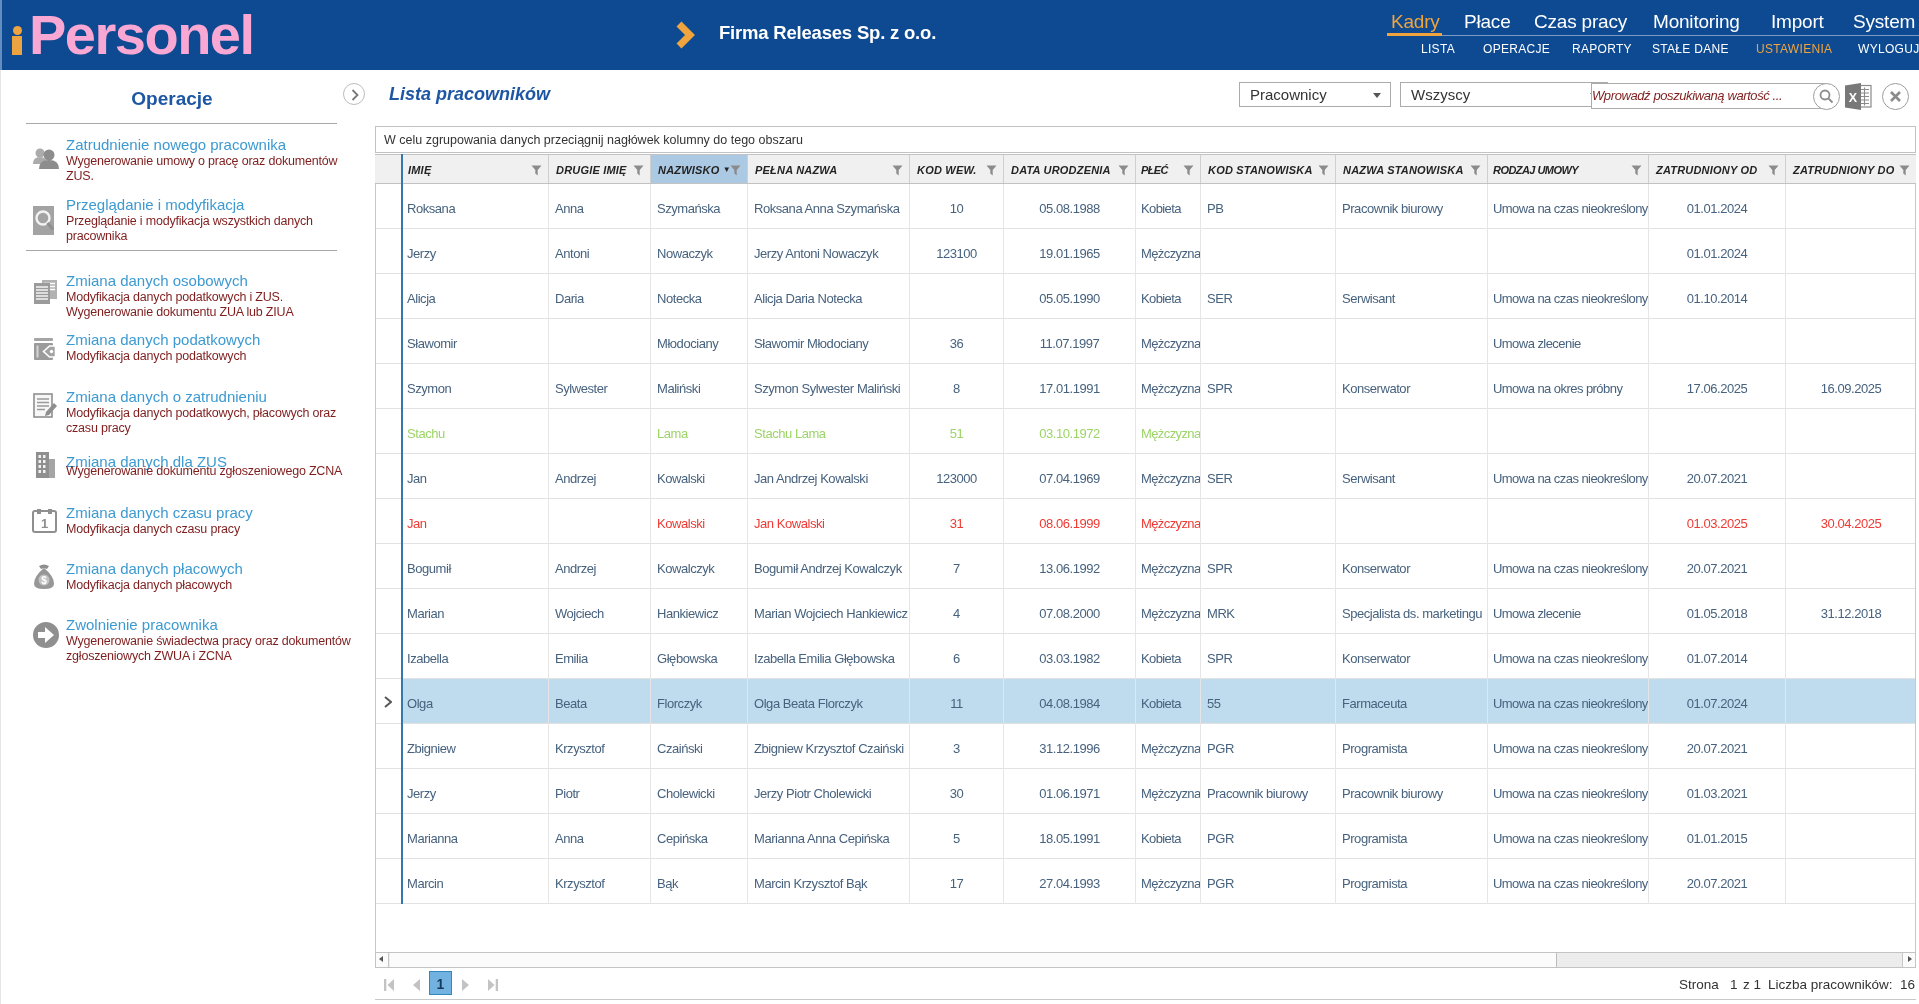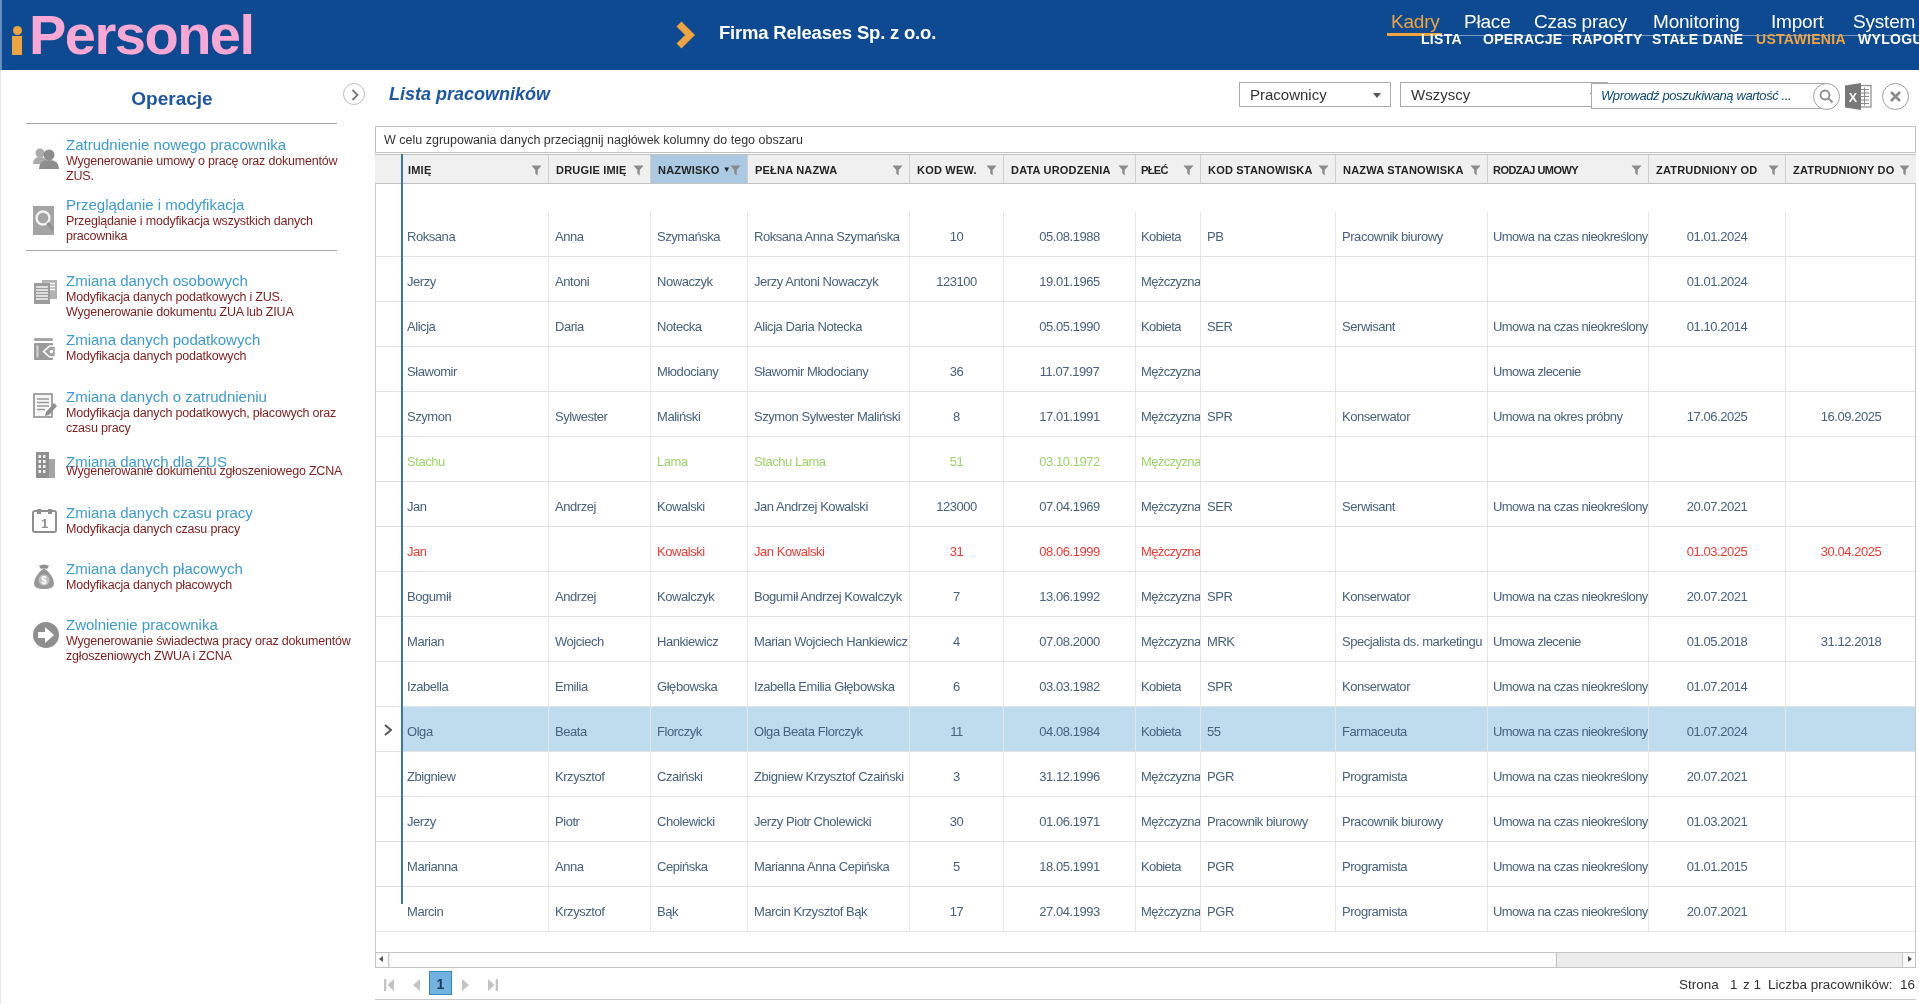--- a/index.html
+++ b/index.html
@@ -11,53 +11,53 @@
 #logo { position:absolute; left:12px; top:6px; height:58px; }
 #logo .idot { position:absolute; left:0.5px; top:19.5px; width:9px; height:9px; border-radius:50%; background:#eda33f; }
 #logo .istem { position:absolute; left:0px; top:30px; width:10px; height:19px; background:#eda33f; }
 #logo .ptxt { position:absolute; left:17px; top:-4px; color:#f9a8d4; font-weight:bold; font-size:56px; letter-spacing:-1.5px; }
 #chev { position:absolute; left:674px; top:21px; }
 #company { position:absolute; left:719px; top:22px; color:#fff; font-weight:bold; font-size:18.5px; letter-spacing:-0.2px; }
 .mitem { position:absolute; top:11px; color:#fff; font-size:19px; letter-spacing:-0.2px; }
 .mitem.active { color:#efa43e; }
 #mline { position:absolute; left:1387px; top:35px; width:532px; height:1px; background:rgba(255,255,255,0.45); }
 #kadry-ul { position:absolute; left:1387px; top:33px; width:55px; height:3px; background:#efa43e; }
-.sitem { position:absolute; top:31px; color:#fff; font-size:14px; font-weight:bold; letter-spacing:0.3px; }
+.sitem { position:absolute; top:42px; color:#fff; font-size:12px; font-weight:normal; letter-spacing:0.3px; }
 .sitem.active { color:#efa43e; }
 
 
 #side-title { position:absolute; left:7px; top:88px; width:330px; text-align:center; color:#1d56a3; font-size:19px; font-weight:bold; }
 .sep { position:absolute; left:26px; width:311px; height:1px; background:#a8a8a8; }
 .op-title { position:absolute; left:66px; color:#3d9ad1; font-size:15px; }
 .op-desc { position:absolute; left:66px; color:#7f1d1d; font-size:12.5px; letter-spacing:-0.2px; line-height:14.5px; }
 .op-icon { position:absolute; left:32px; }
 
 
 #collapse-btn { position:absolute; left:343px; top:83px; width:22px; height:22px; border:1px solid #bdbdbd; border-radius:50%; background:#fff; }
 #collapse-btn svg { position:absolute; left:7px; top:5px; }
 #page-title { position:absolute; left:389px; top:84px; color:#1d56a3; font-size:18px; font-weight:bold;font-style:italic; }
 .ddl { position:absolute; top:82px; height:25px; border:1px solid #ababab; background:#fff; font-size:15px; color:#333; line-height:23px; padding-left:10px; }
 .ddl .arr { position:absolute; right:9px; top:10px; width:0; height:0; border-left:4.5px solid transparent; border-right:4.5px solid transparent; border-top:5px solid #555; }
 #ddl1 { left:1239px; width:152px; }
 #ddl2 { left:1400px; width:208px; }
-#search { position:absolute; left:1591px; top:83px; width:236px; height:26px; border:1px solid #ababab; background:#fff; color:#0c4a6e; font-size:13px; letter-spacing:-0.4px; font-style:italic; line-height:24px; padding-left:9px; }
+#search { position:absolute; left:1591px; top:83px; width:236px; height:26px; border:1px solid #ababab; background:#fff; color:#7f1d1d; font-size:13px; letter-spacing:-0.4px; font-style:italic; line-height:24px; }
 .circbtn { position:absolute; top:83px; width:27px; height:27px; border:1px solid #9d9d9d; border-radius:50%; background:#fff; }
 #searchbtn { left:1813px; }
 #closebtn { left:1882px; }
 #excel { position:absolute; left:1845px; top:83px; }
 
 
 #grid { position:absolute; left:375px; top:126px; width:1541px; height:874px; }
 #gpanel { position:absolute; left:0; top:0; width:1541px; height:27px; border:1px solid #c2c2c2; background:#fff; }
 #gpanel span { position:absolute; left:8px; top:6px; font-size:12.5px; color:#333; }
 #ghead { position:absolute; left:0; top:28px; width:1541px; height:30px; border-top:1px solid #c2c2c2; border-bottom:1px solid #c2c2c2; background:#f0f0f0; display:flex; }
-.hc { position:relative; height:28px; border-right:1px solid #cfcfcf; font-size:11px; font-weight:bold; color:#242424; line-height:31px; padding-left:7px; letter-spacing:0.2px; white-space:nowrap; }
+.hc { position:relative; height:28px; border-right:1px solid #cfcfcf; font-size:11px; font-weight:bold; color:#242424; line-height:31px; padding-left:7px; letter-spacing:0.2px; white-space:nowrap;font-style:italic; }
 .hc .fun { position:absolute; right:6px; top:10px; }
 .hc.sorted { background:#abc9e3; }
-#gbody { position:absolute; left:0; top:58px; width:1541px;margin-top:28px; }
+#gbody { position:absolute; left:0; top:58px; width:1541px; }
 .grow { display:flex; width:1541px; height:45px; background:#fff; }
 .grow.sel { background:#bedcee; }
 .grow.sel .w-ind { background:#fff; }
 .gc { position:relative; height:45px; border-right:1px solid #e6e6e6; border-bottom:1px solid #e2e2e2; font-size:13px; letter-spacing:-0.45px; color:#47627e; line-height:49px; padding-left:6px; white-space:nowrap; overflow:hidden; }
 .gc.c { text-align:center; padding-left:0; }
 .grow.red .gc { color:#ee3a33; }
 .grow.green .gc { color:#9cd467; }
 .w-ind { width:26px; border-right:none; }
 .w-imie { width:148px; }
 .w-drugie { width:102px; }

